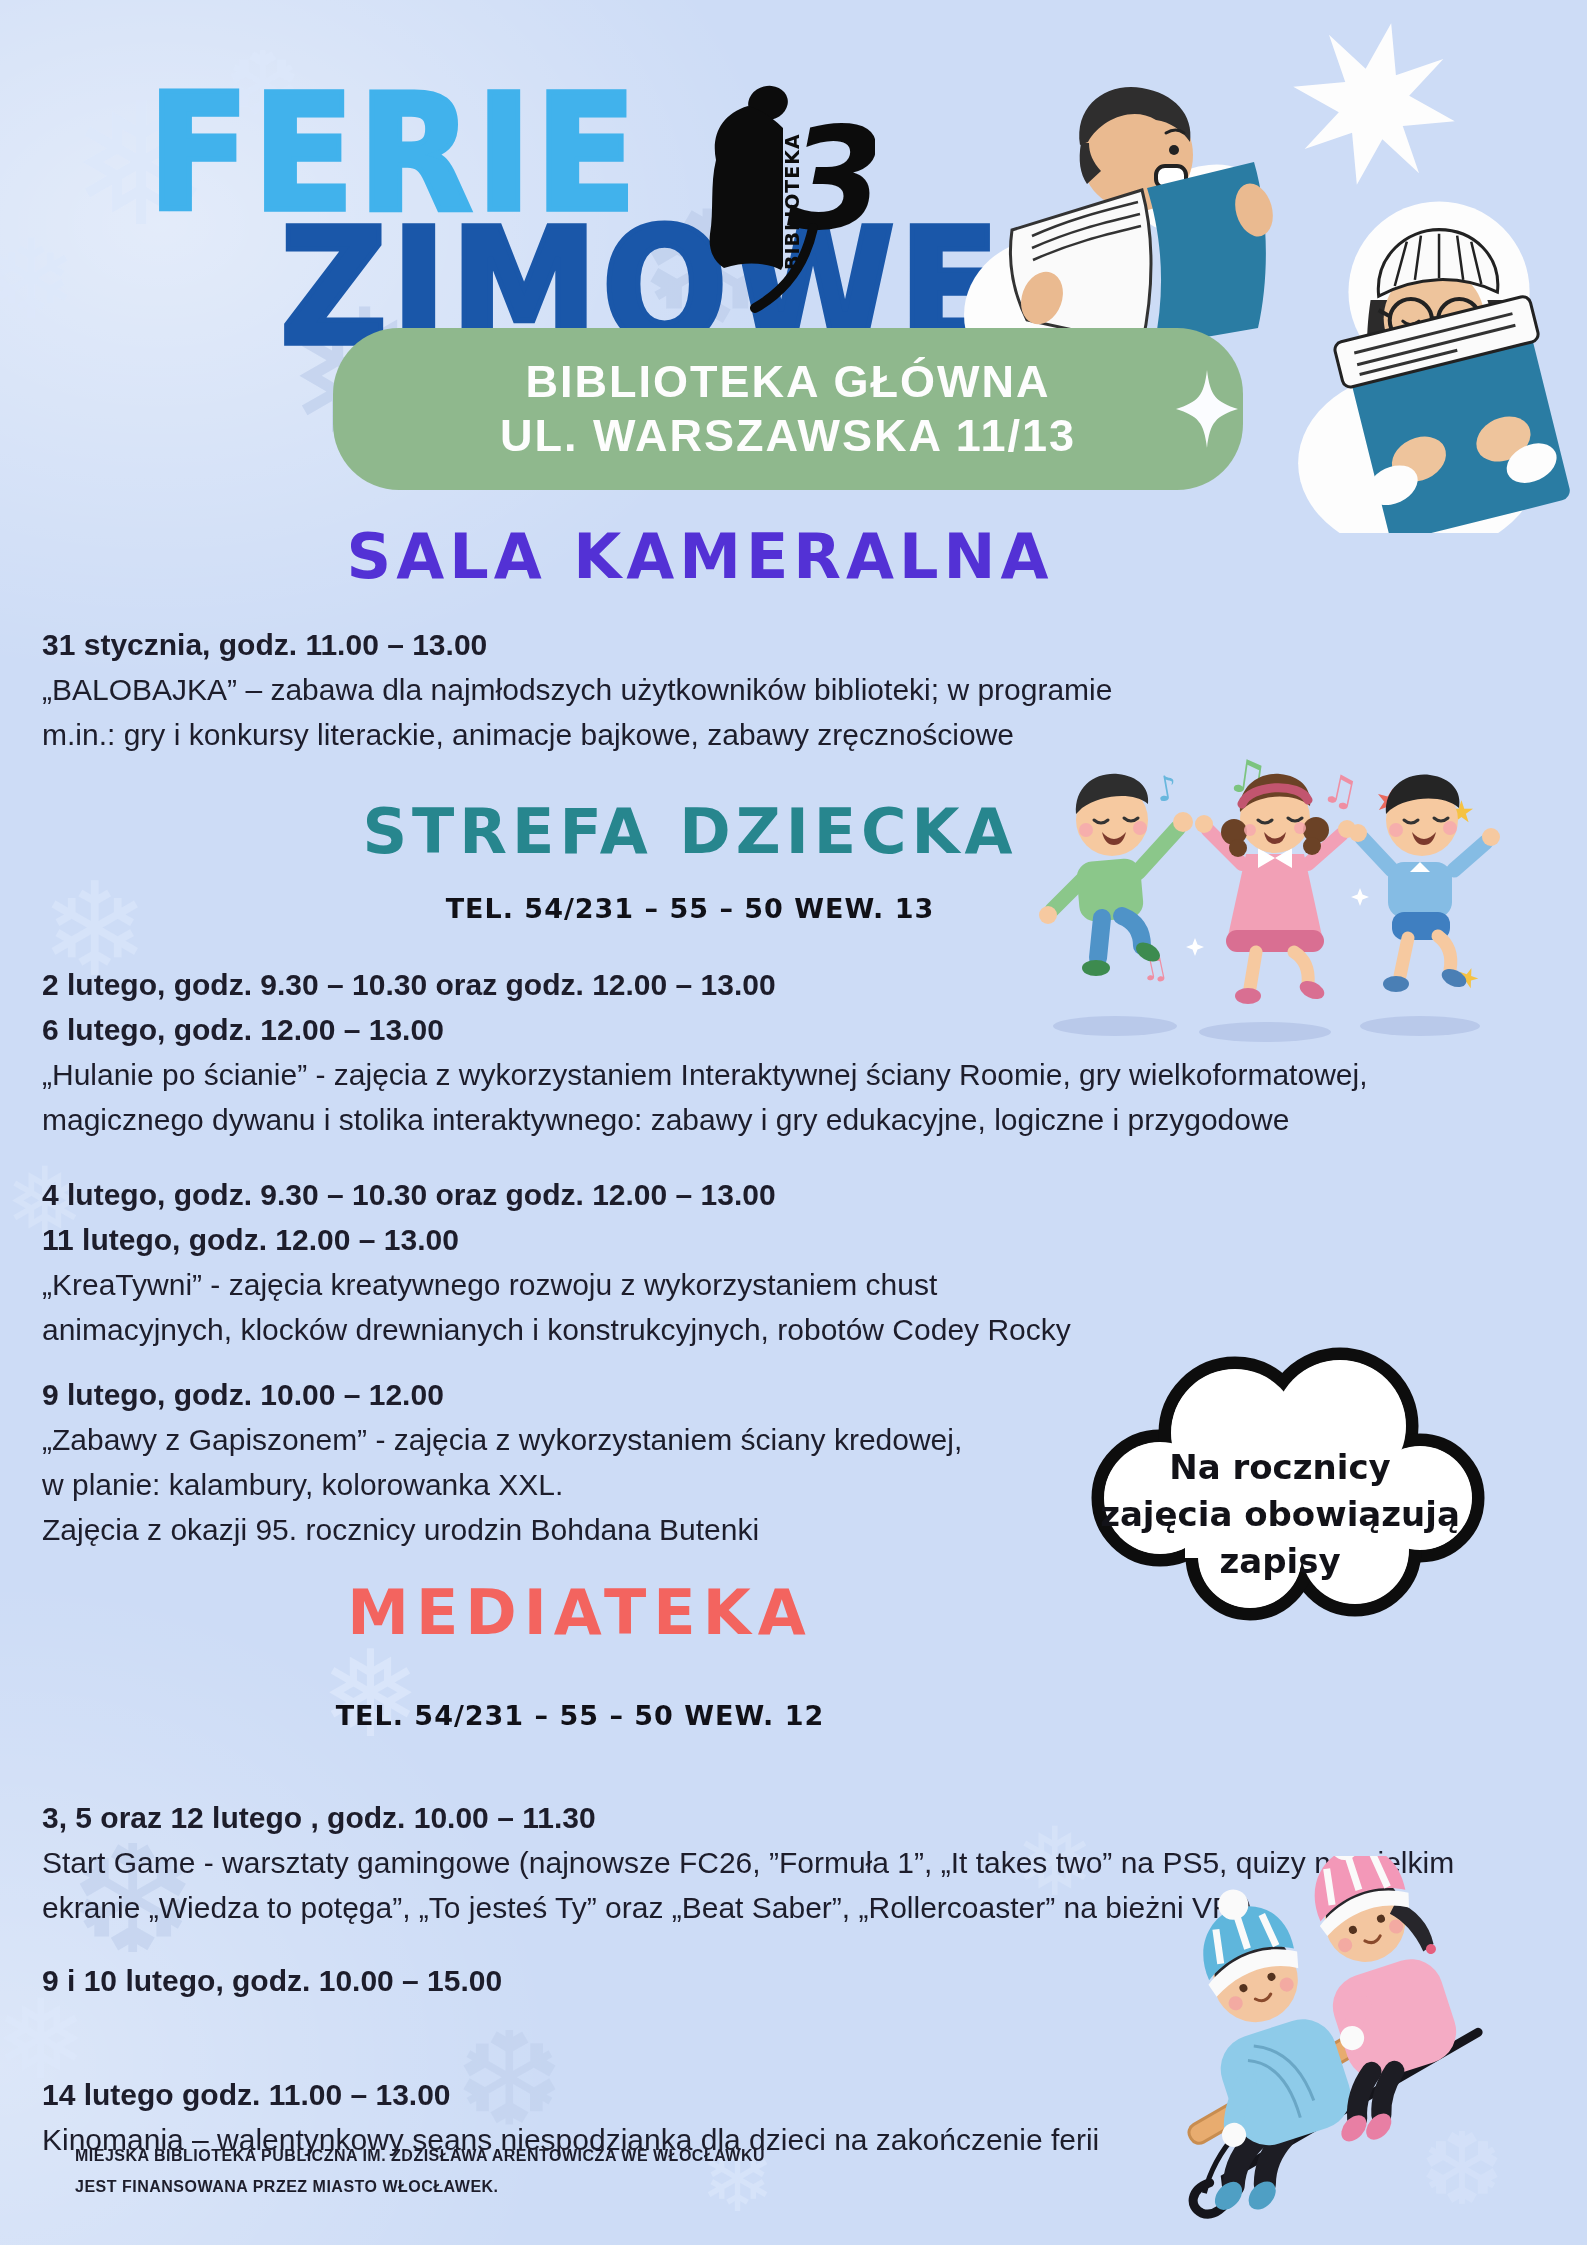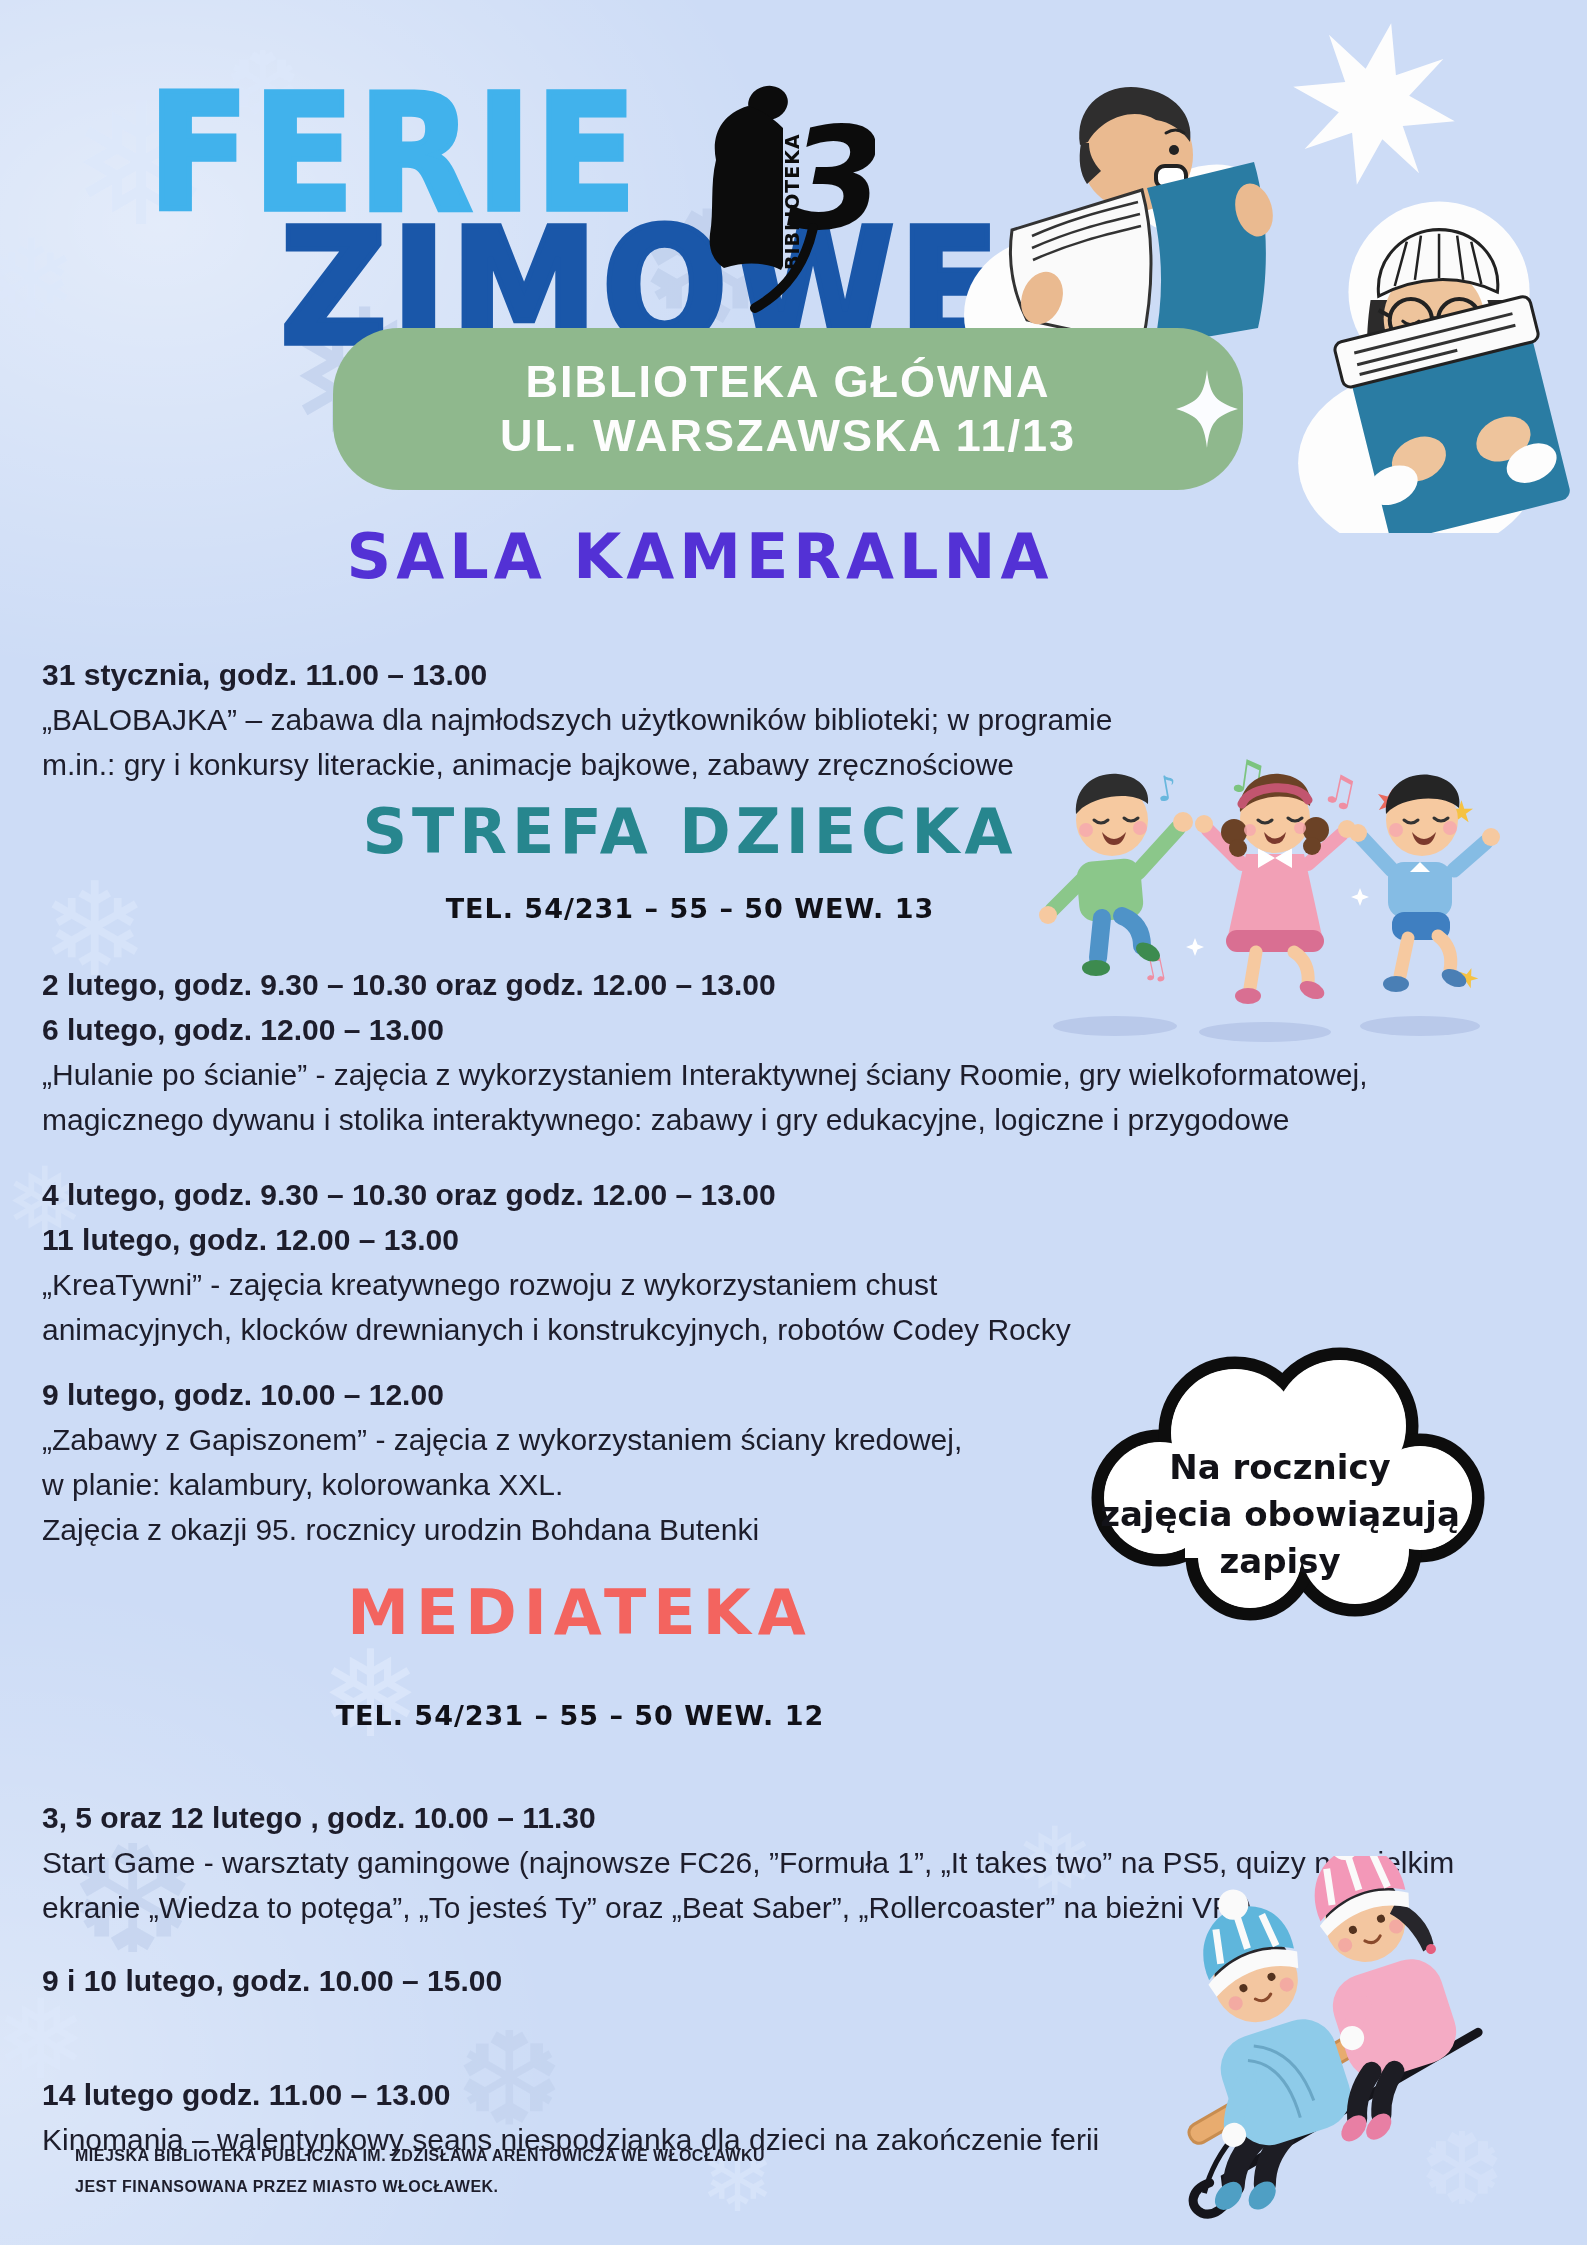--- a/index.html
+++ b/index.html
@@ -150,21 +150,21 @@
   <div class="banner">
     <div>BIBLIOTEKA GŁÓWNA</div>
     <div>UL. WARSZAWSKA 11/13</div>
   </div>
 
   <svg class="abs" style="left:1174px;top:370px" width="66" height="78" viewBox="0 0 66 78">
     <path d="M33,0 C36,26 42,32 64,39 C42,46 36,52 33,78 C30,52 24,46 2,39 C24,32 30,26 33,0 Z" fill="#fbfcff"></path>
   </svg>
 
   <h2 class="sec-heading sala" style="top:520px;width:1400px">SALA KAMERALNA</h2>
-  <div class="event" style="top:652px">
+  <div class="event" style="top:622px">
     <p class="line date">31 stycznia, godz. 11.00 – 13.00</p>
     <p class="line">„BALOBAJKA” – zabawa dla najmłodszych użytkowników biblioteki; w programie</p>
     <p class="line">m.in.: gry i konkursy literackie, animacje bajkowe, zabawy zręcznościowe</p>
   </div>
 
   <h2 class="sec-heading strefa" style="top:795px;width:1380px">STREFA DZIECKA</h2>
   <p class="tel" style="top:893px;width:1380px">TEL. 54/231 – 55 – 50 WEW. 13</p>
 
   <svg class="abs" style="left:1030px;top:742px" width="470" height="305" viewBox="0 0 470 305">
     <defs>

